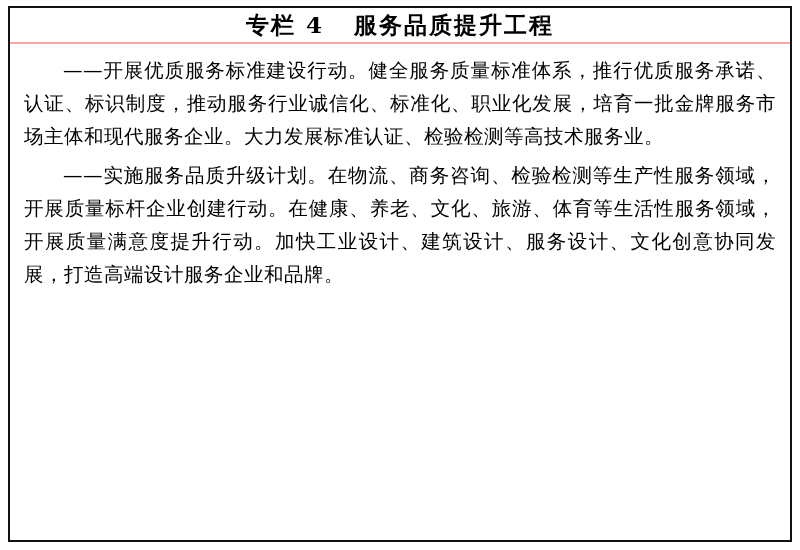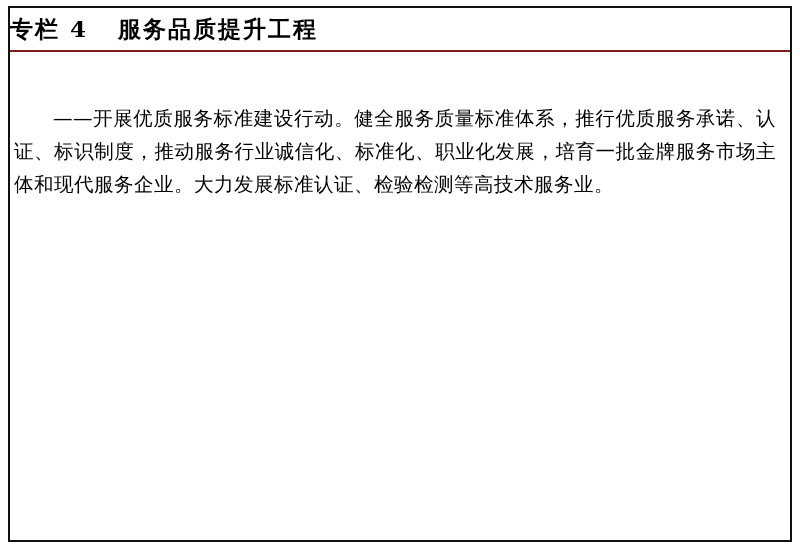--- a/index.html
+++ b/index.html
@@ -18,38 +18,37 @@
     position: absolute;
     left: 8px;
     top: 6px;
     width: 784px;
     height: 536px;
     border: 2px solid #111;
     box-sizing: border-box;
     background: #fff;
   }
   .title-bar {
-    height: 44px;
-    border-bottom: 2px solid #7f1d1d;
+    height: 36px;
+    border-bottom: 2px solid #fca5a5;
     display: flex;
     align-items: center;
-    justify-content: flex-start;
+    justify-content: center;
     box-sizing: border-box;
   }
   .title-text {
     font-family: "DejaVu Serif", serif;
     font-weight: bold;
     font-size: 23px;
     letter-spacing: 2px;
     white-space: pre;
   }
   .body-area {
-    padding: 10px 14px 0 4px;
+    padding: 10px 14px 0 14px;
     box-sizing: border-box;
-    margin-top: 40px;
   }
   .para {
     font-family: "DejaVu Serif", serif;
     font-size: 19.5px;
     line-height: 33px;
     text-align: justify;
     text-justify: inter-ideograph;
     text-indent: 2em;
     margin: 0 0 6px 0;
     letter-spacing: 0.5px;
@@ -57,14 +56,15 @@
 </style>
 </head>
 <body>
 
 <div class="box">
   <div class="title-bar">
     <span class="title-text">专栏 4   服务品质提升工程</span>
   </div>
   <div class="body-area">
     <p class="para">——开展优质服务标准建设行动。健全服务质量标准体系，推行优质服务承诺、认证、标识制度，推动服务行业诚信化、标准化、职业化发展，培育一批金牌服务市场主体和现代服务企业。大力发展标准认证、检验检测等高技术服务业。</p>
+    <p class="para">——实施服务品质升级计划。在物流、商务咨询、检验检测等生产性服务领域，开展质量标杆企业创建行动。在健康、养老、文化、旅游、体育等生活性服务领域，开展质量满意度提升行动。加快工业设计、建筑设计、服务设计、文化创意协同发展，打造高端设计服务企业和品牌。</p>
   </div>
 </div>
 
 </body></html>

